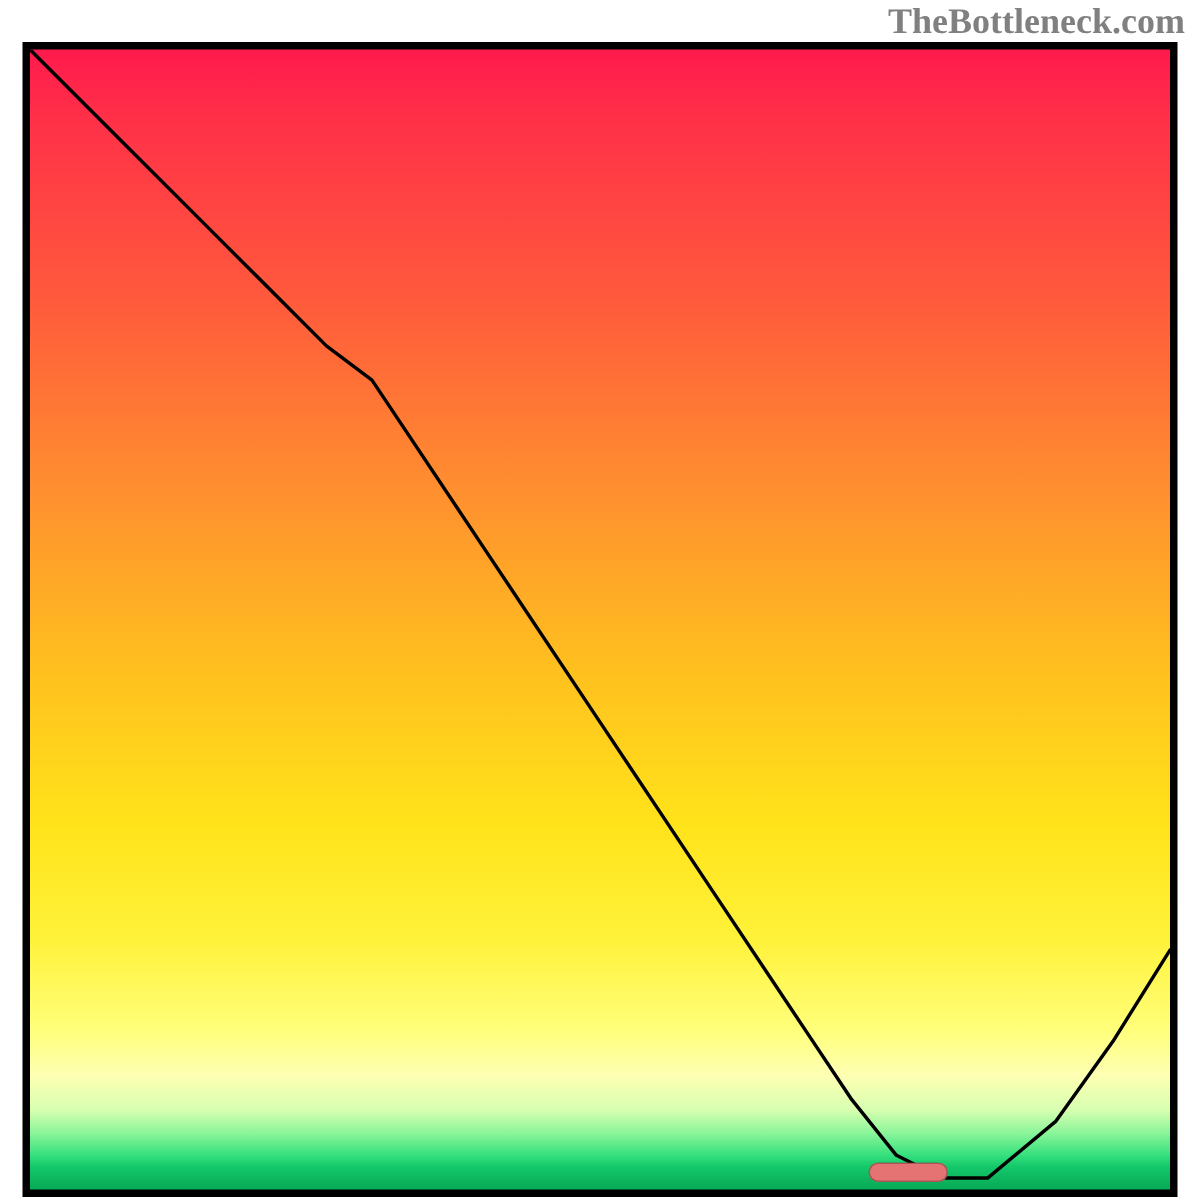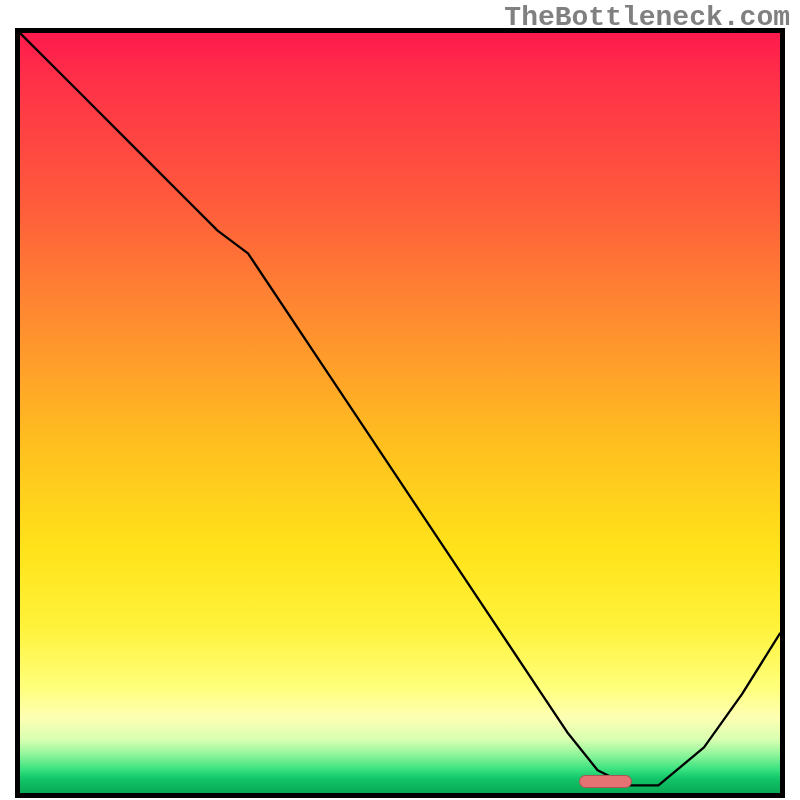--- a/index.html
+++ b/index.html
@@ -6,22 +6,22 @@
   html, body { width: 800px; height: 800px; overflow: hidden; background: #fff; }
   .frame {
     position: relative;
     width: 800px;
     height: 800px;
   }
   .watermark {
     position: absolute;
     top: 2px;
     right: 10px;
-    font-family: Liberation Mono, monospace;
-    font-size: 28px;
+    font-family: Liberation Serif, serif;
+    font-size: 24px;
     font-weight: 600;
     color: #808080;
     z-index: 4;
   }
   .plot-outer {
     position: absolute;
     left: 15px;
     top: 28px;
     width: 770px;
     height: 770px;

